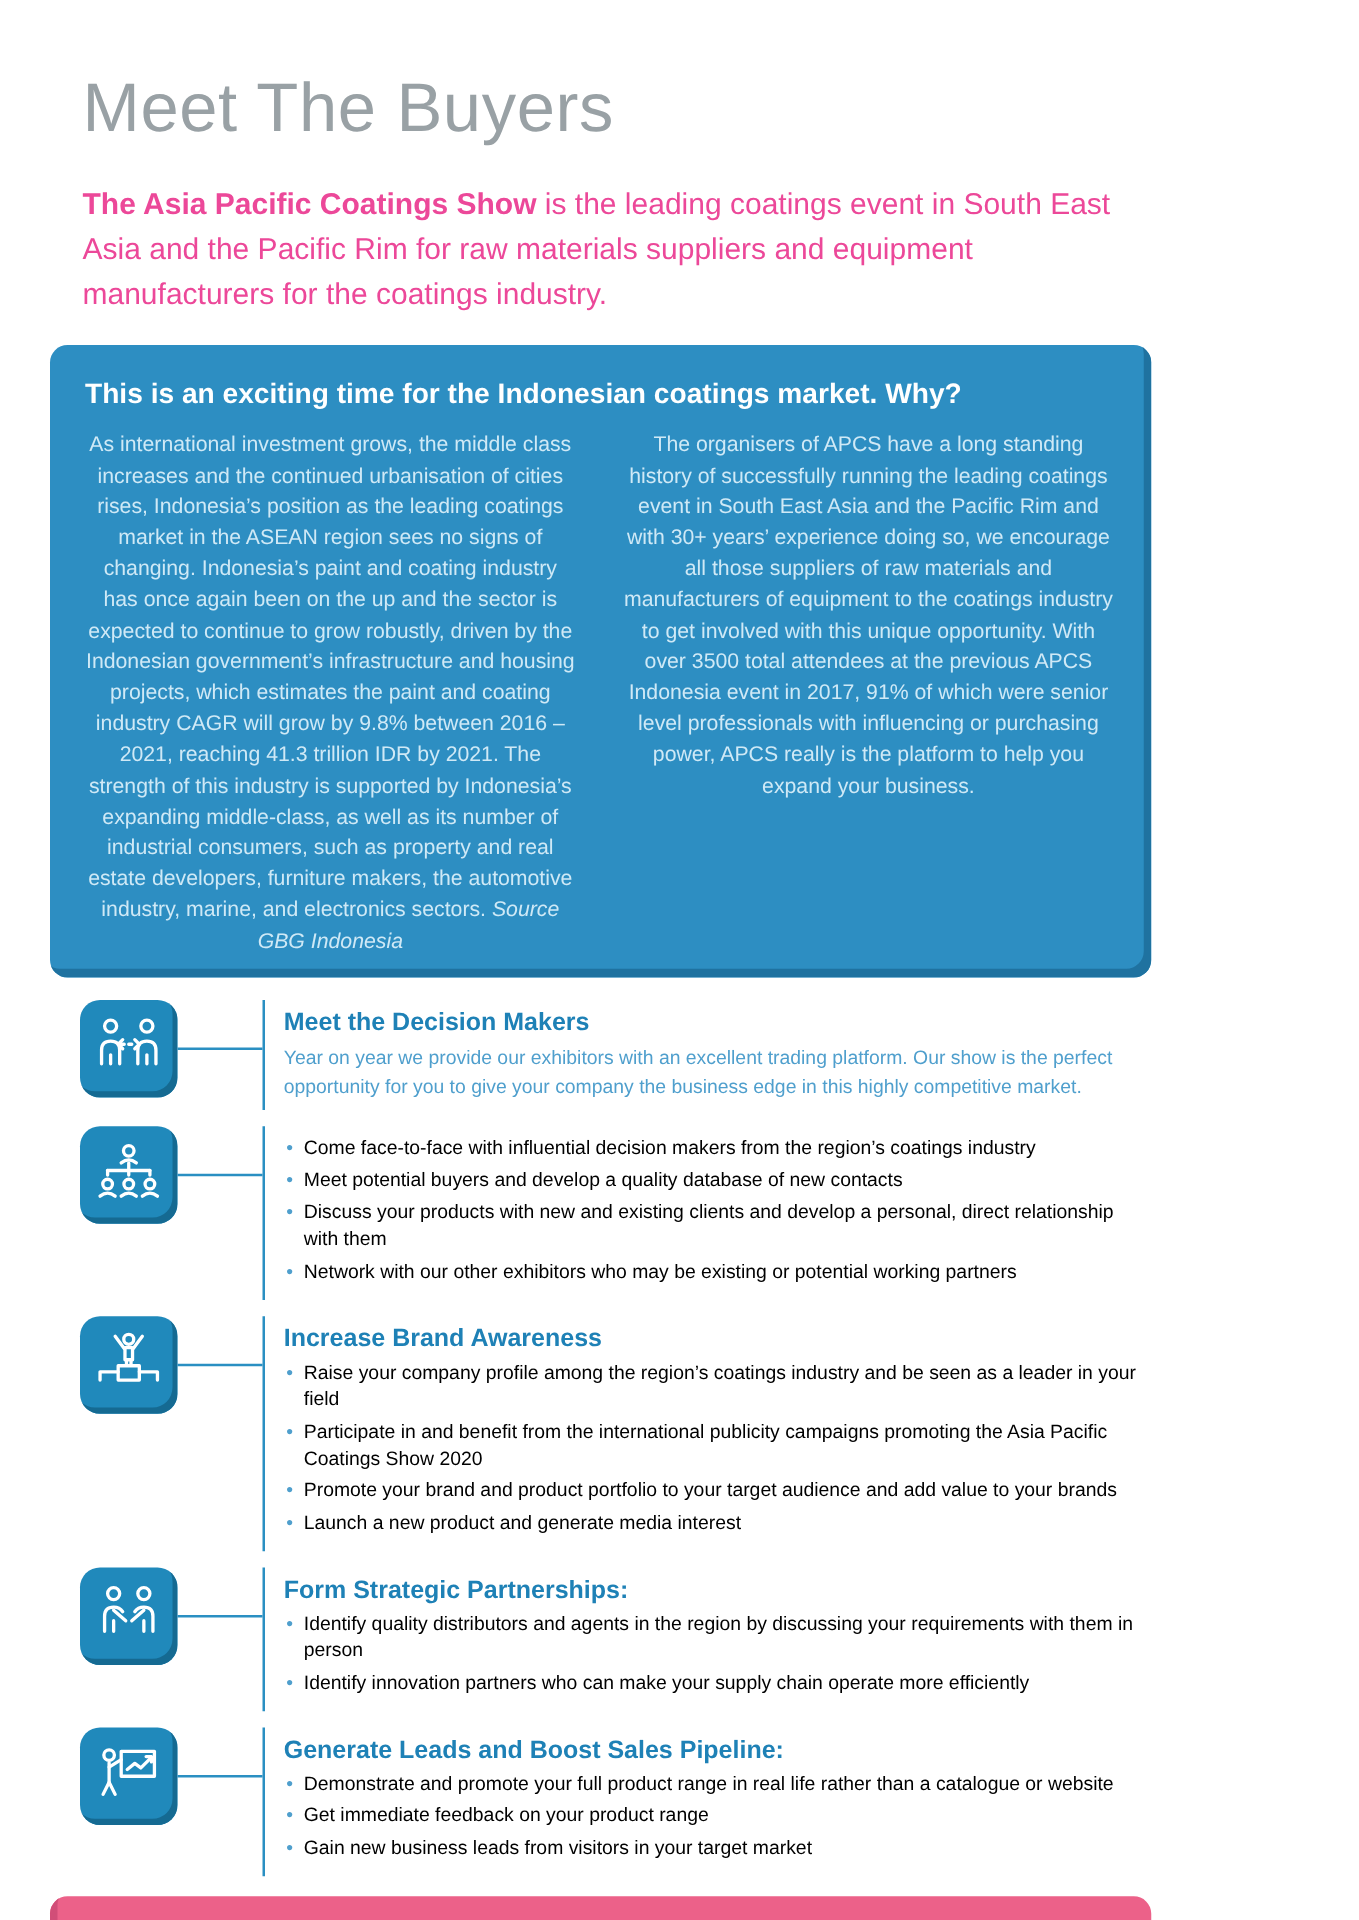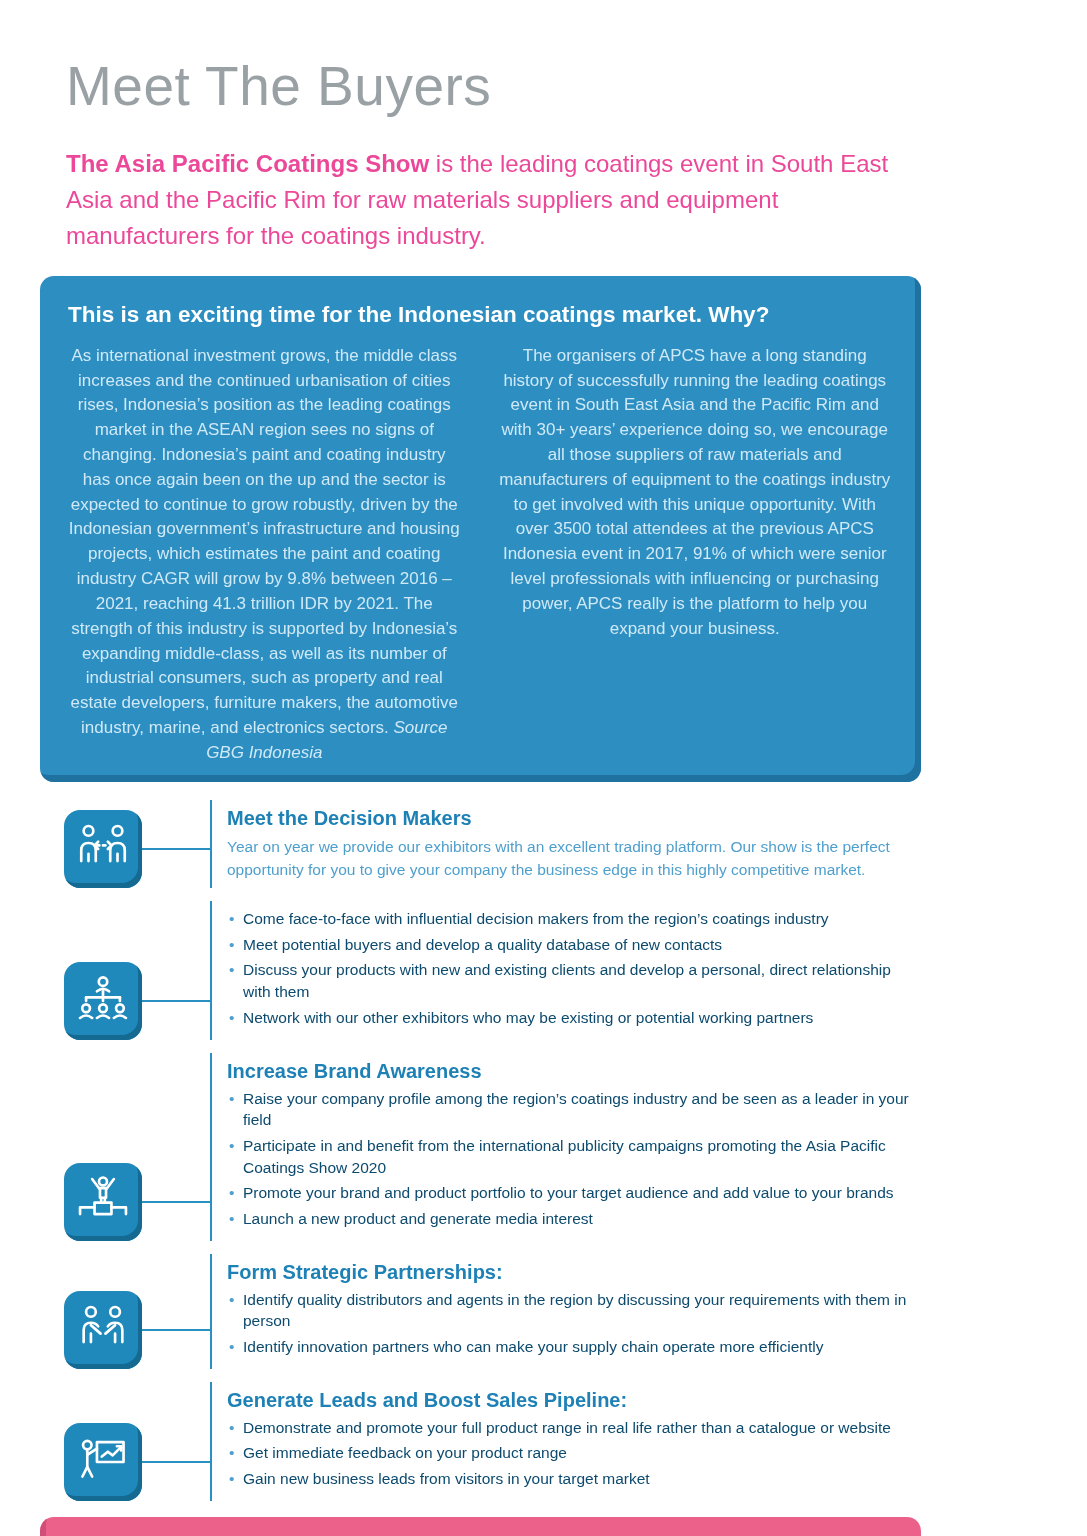--- a/index.html
+++ b/index.html
@@ -45,21 +45,21 @@
   .market-cols{display:flex;gap:38px;text-align:center;}
   .market-cols p{
     flex:1;margin:0;
     font-size:17px;line-height:1.46;
     color:#cfe9f6;
   }
   .market-cols .src{font-style:italic;}
   
   .benefits{margin-top:18px;}
   .benefit{
-    display:flex;align-items:flex-end;
+    display:flex;align-items:flex-start;
     margin:0 44px 13px 64px;
   }
   .icon-cell{width:146px;flex:none;display:flex;align-items:center;}
   .icon-tile{
     position:relative;
     width:78px;height:78px;
     border-radius:16px;
     background:#2089bb;
     box-shadow:inset -4px -5px 0 #156a92;
     display:flex;align-items:center;justify-content:center;
@@ -81,21 +81,21 @@
     color:#1e81b6;
   }
   .text-cell p{
     margin:0;font-size:15.5px;line-height:1.5;color:#4f9fcd;
     max-width:920px;
   }
   .text-cell ul{margin:0;padding:0;list-style:none;}
   .text-cell li{
     position:relative;
     padding-left:16px;margin:0 0 4px;
-    font-size:15.5px;line-height:1.4;color:#0c4a6e;
+    font-size:15.5px;line-height:1.4;color:#000000;
   }
   .text-cell li::before{
     content:'•';
     position:absolute;left:2px;top:0;
     color:#4f9fcd;
   }
   
   .exhibitor-box{
     position:relative;
     margin:16px 40px 0;

